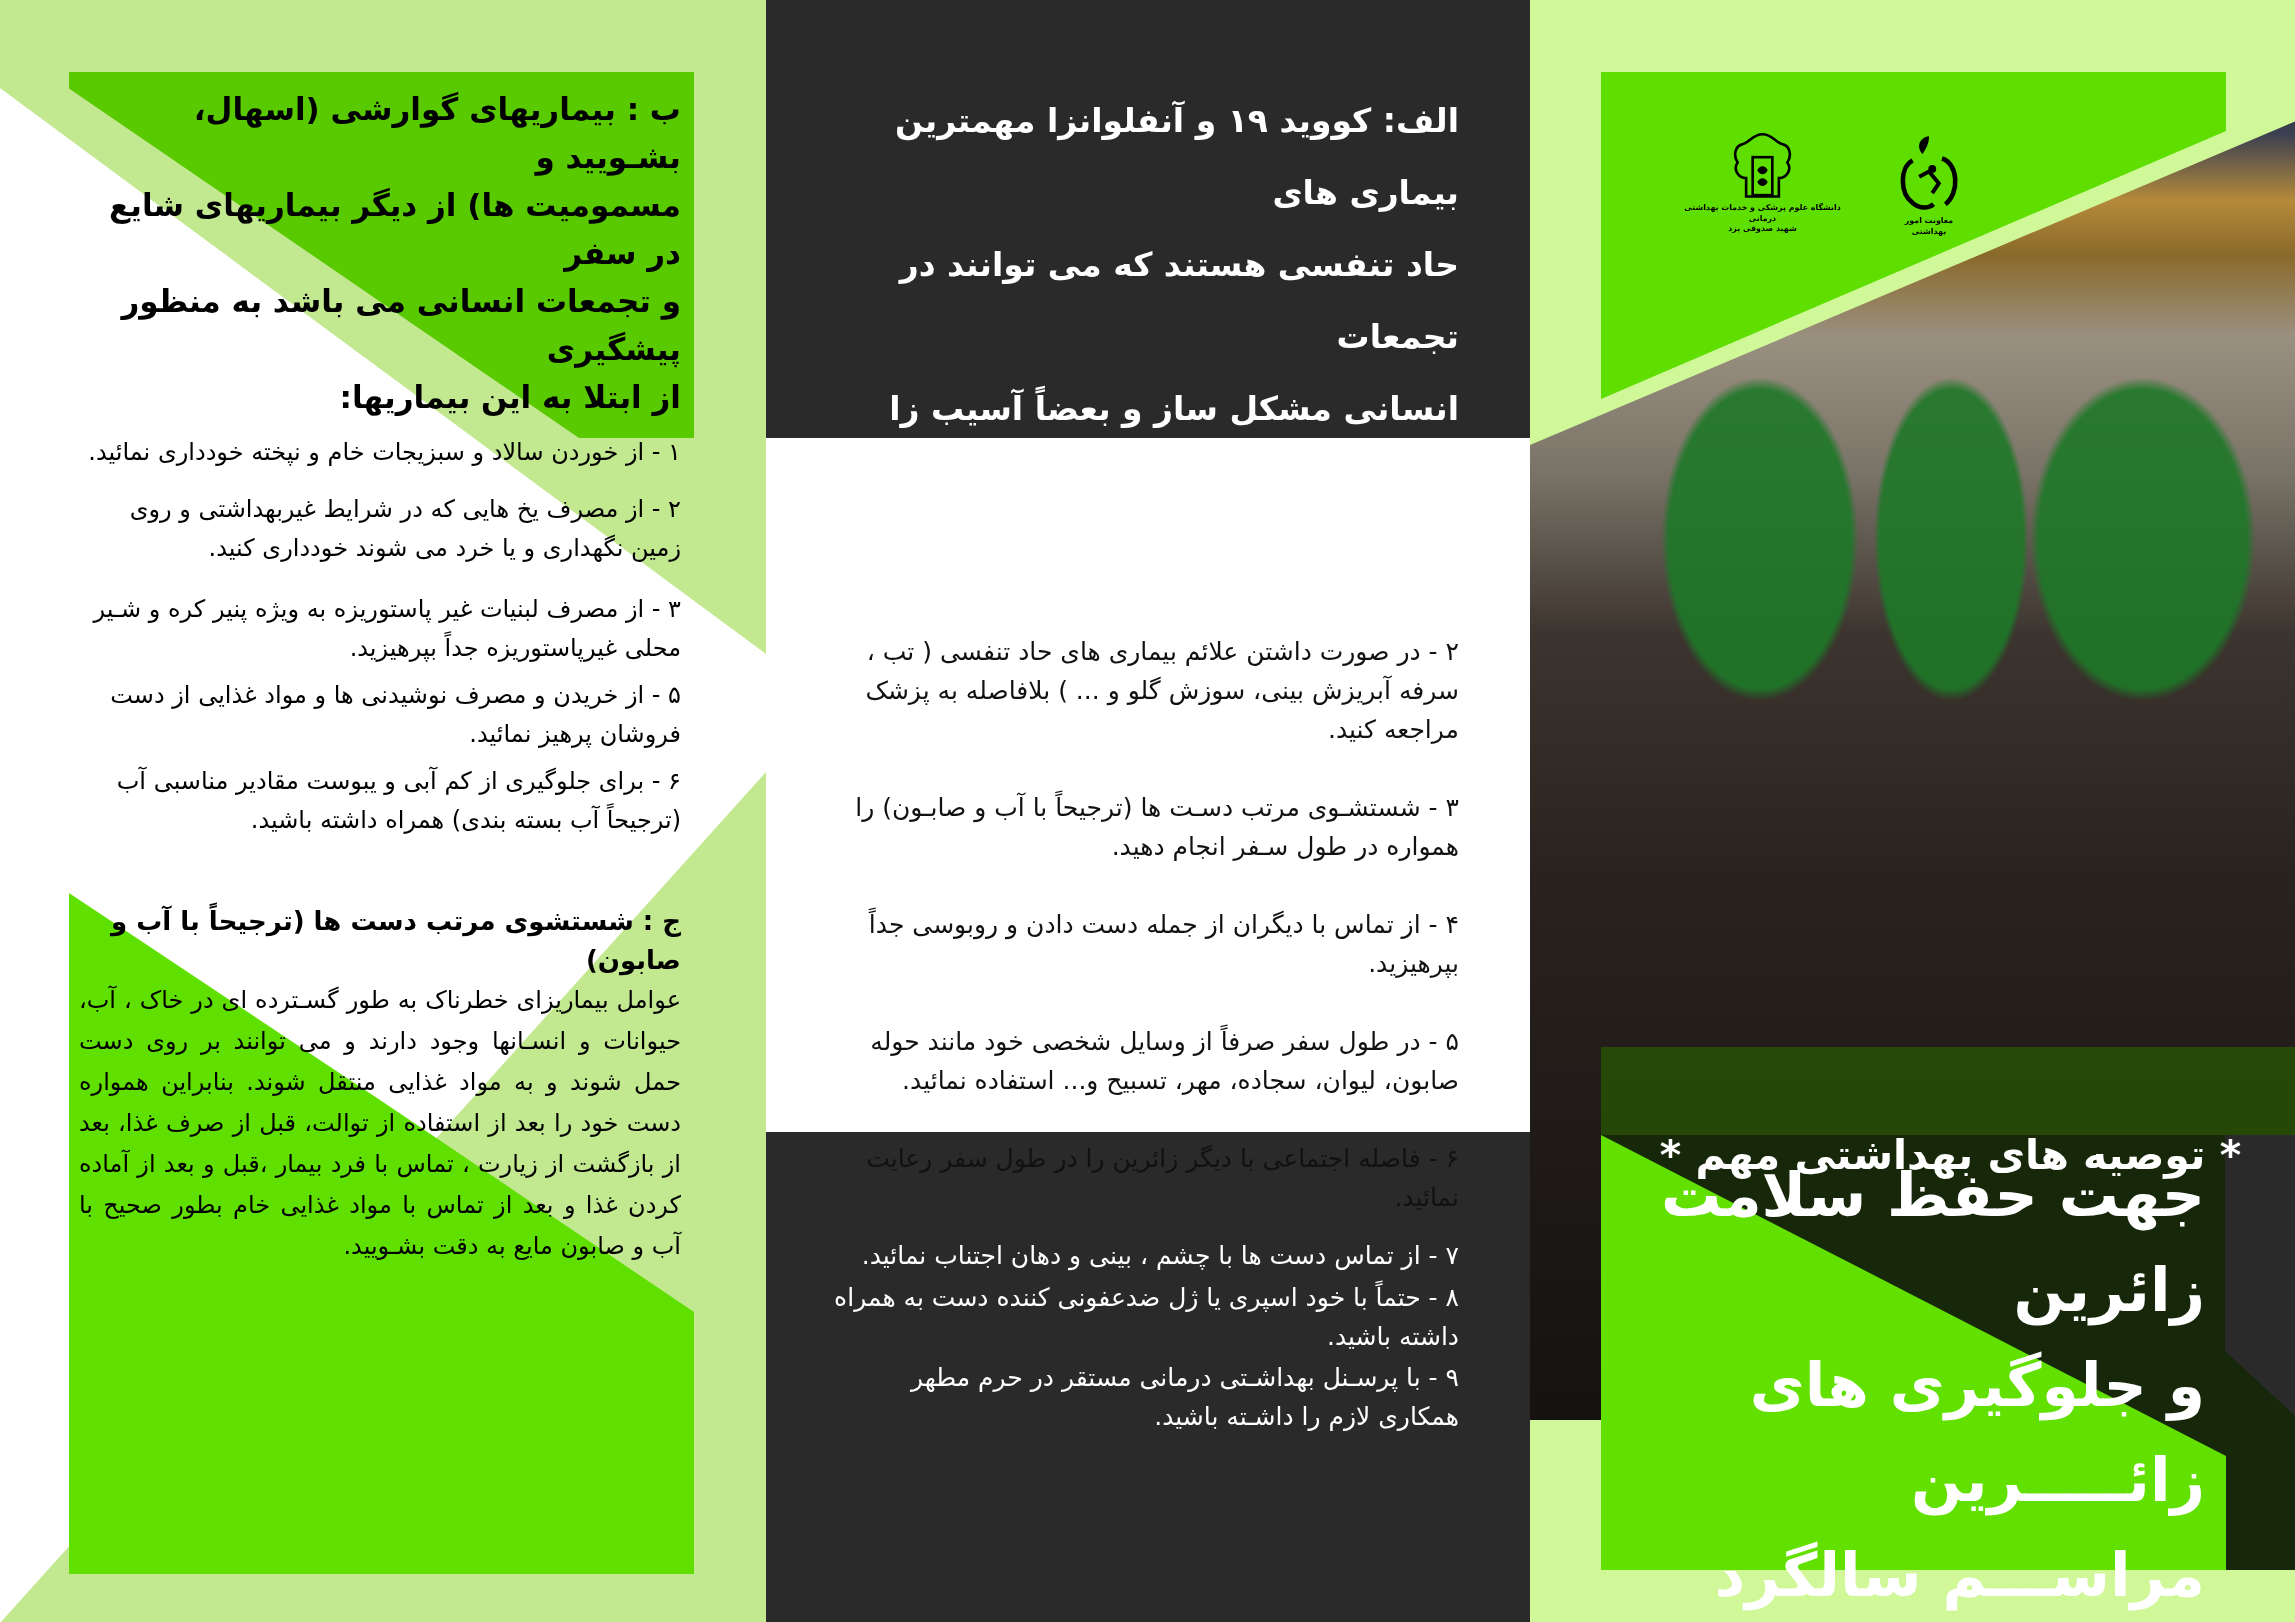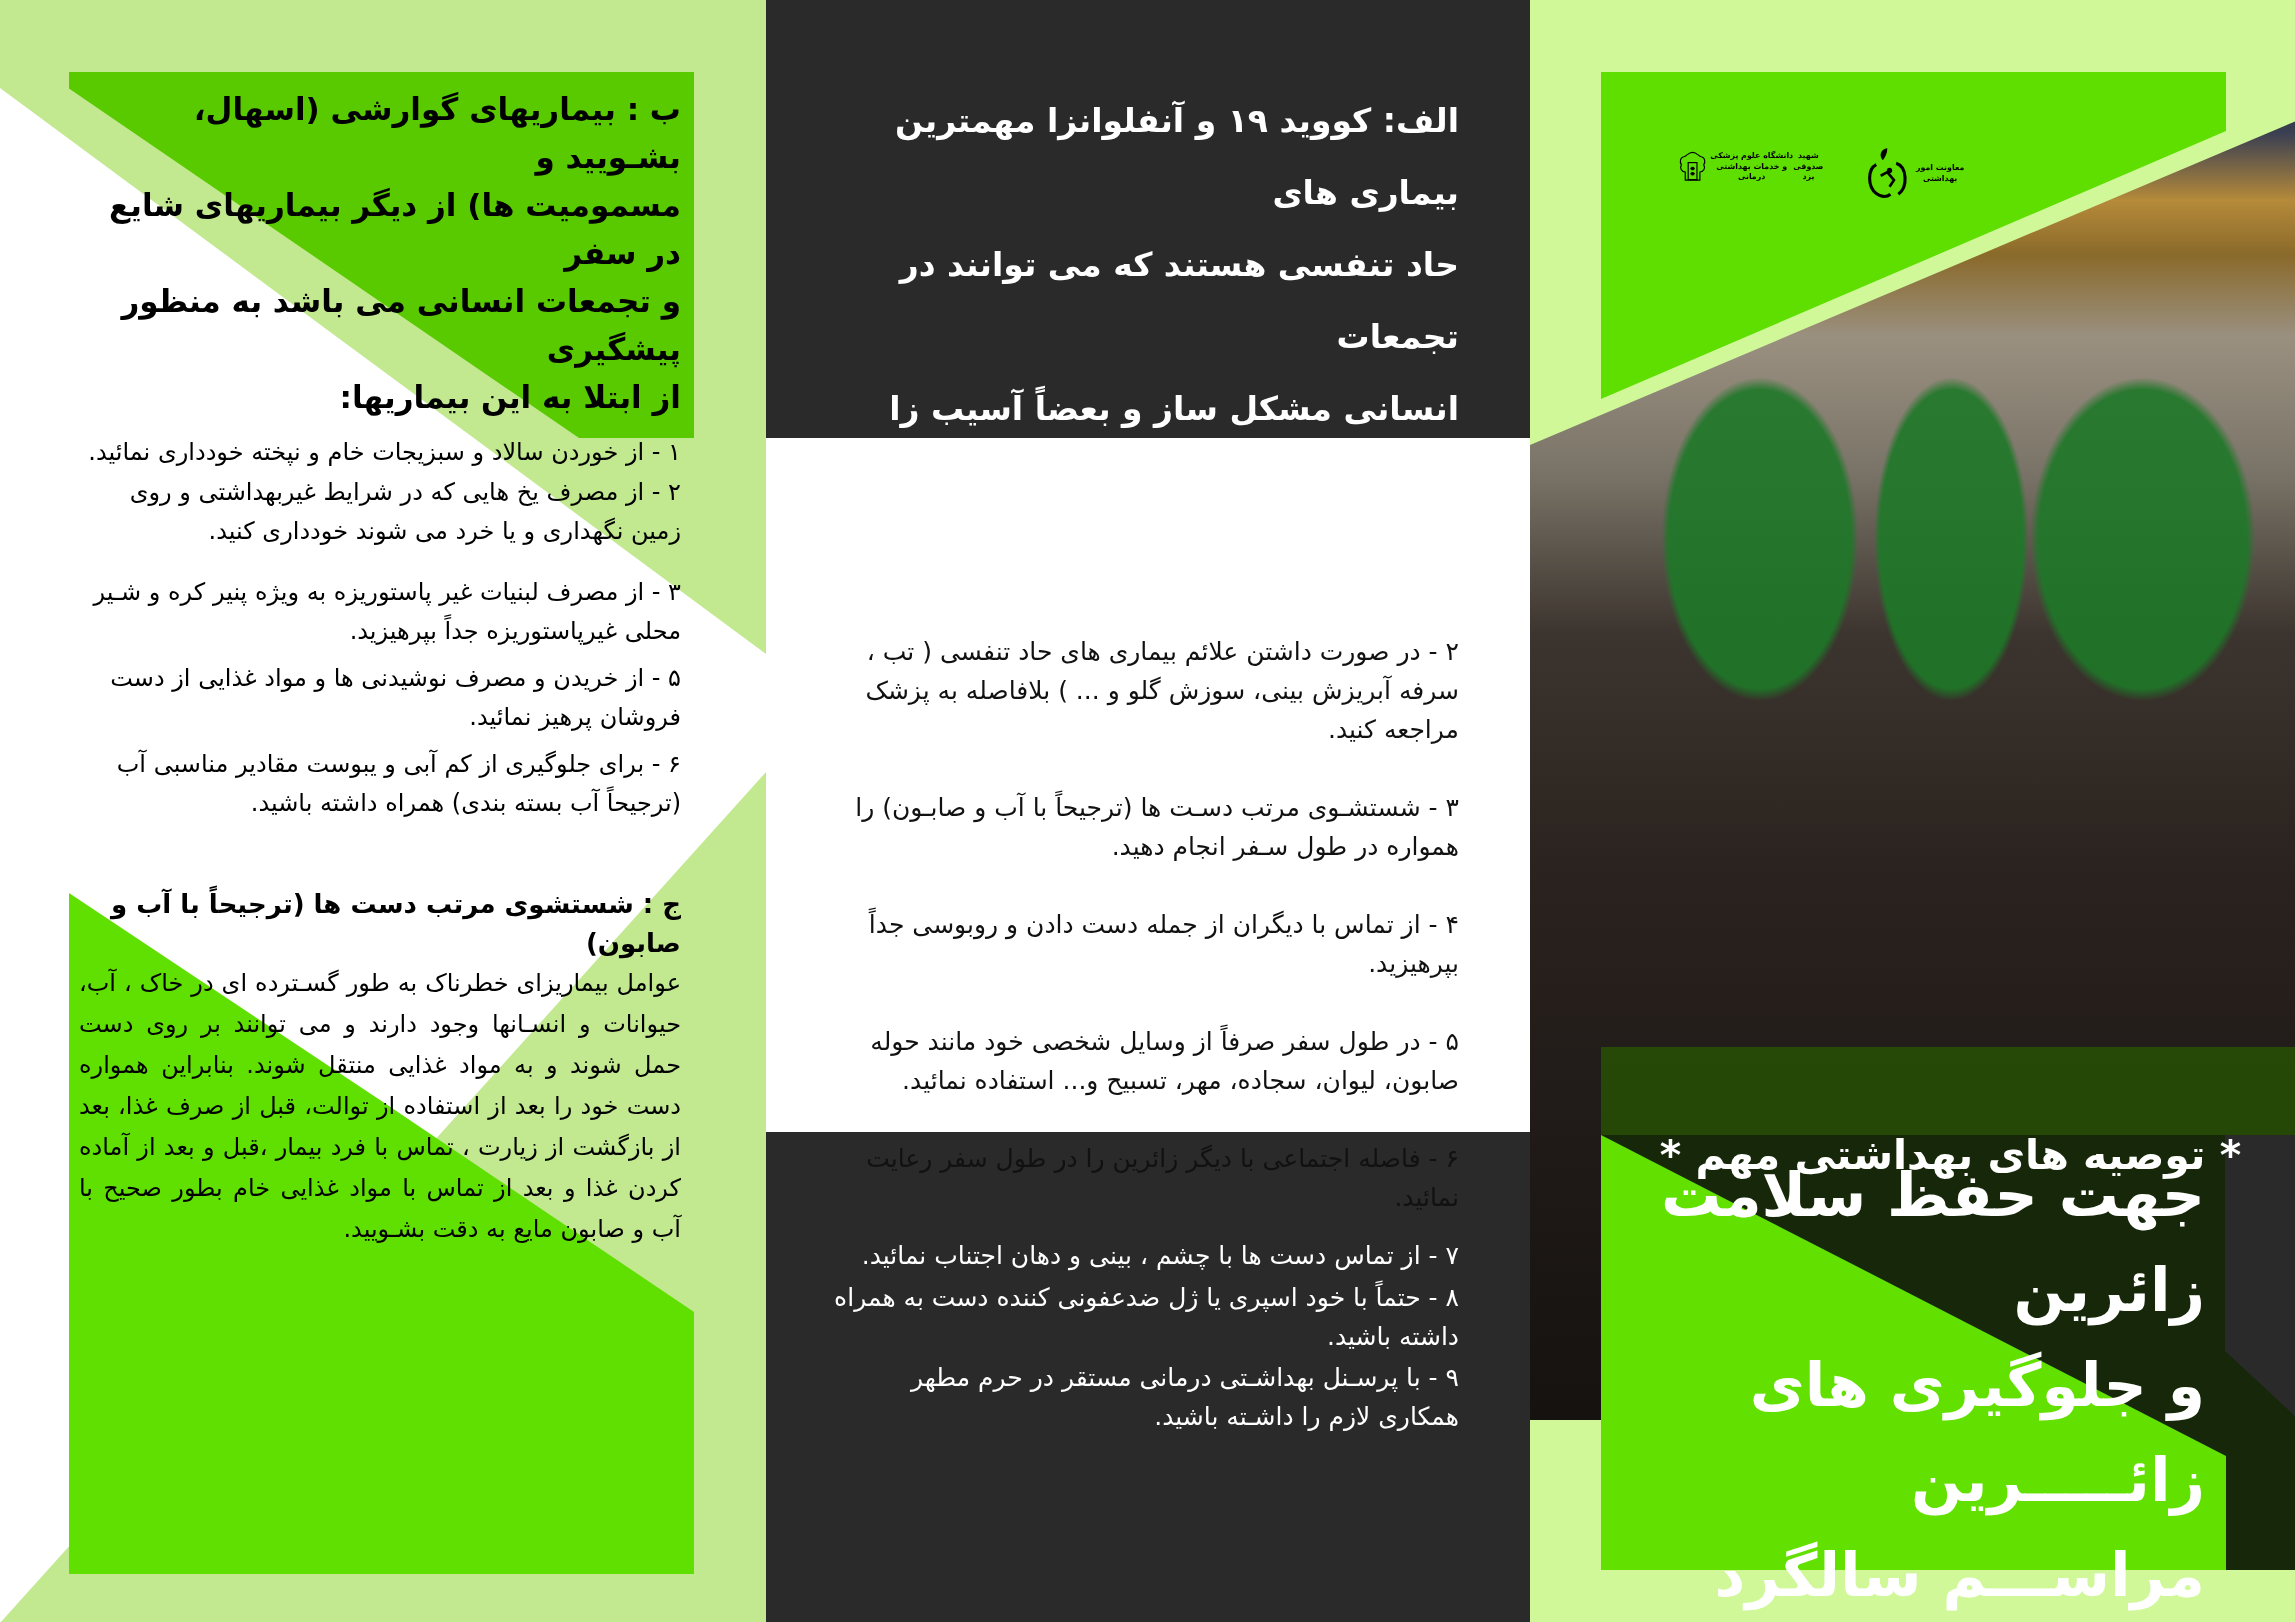--- a/index.html
+++ b/index.html
@@ -42,21 +42,21 @@
   #right-green-card-full { left: 1601px; top: 72px; width: 625px; height: 327px; background: #5edf00;
     clip-path: polygon(0 0, 625px 0, 625px 59px, 0 327px); }
   #right-overlay-band { left: 1601px; top: 1047px; width: 695px; height: 88px; background: rgba(40,90,0,0.72); }
   #right-dark-wedge { left: 1601px; top: 1135px; width: 695px; height: 435px; background: #162809; }
   #right-dark-side { left: 2225px; top: 1135px; width: 70px; height: 487px; background: #2a2a2a;
     clip-path: polygon(0 0, 70px 0, 70px 281px, 0 216px); }
   #right-green-tri { left: 1601px; top: 1135px; width: 625px; height: 435px; background: #62e000;
     clip-path: polygon(0 0, 625px 321px, 625px 435px, 0 435px); }
 
   .logos { left: 1675px; top: 131px; width: 294px; height: 137px; display: flex; gap: 39px; align-items: flex-start; }
-  .logo { display: flex; align-items: center; }
+  .logo { display: flex; flex-direction: column; align-items: center; }
   .logo-caption { font-size: 7.9px; color: #000; font-weight: bold; text-align: center; line-height: 10.5px; }
 
   #right-subtitle { left: 1610px; top: 1101px; width: 681px; font-weight: bold; color: #ffffff; font-size: 41px; line-height: 52px; text-align: center; margin-top: 28px; }
   #right-title { left: 1616px; top: 1148px; width: 589px; font-weight: bold; color: #ffffff; font-size: 60px; line-height: 95px; text-align: right; }
 </style>
 </head>
 <body>
 
 <div class="abs" id="left-bg"></div>
 <div class="abs" id="left-white-tri"></div>
@@ -65,21 +65,21 @@
 
 <div class="abs rtl" id="left-content">
   <div class="heading-bold">
     <div>ب : بیماریهای گوارشی (اسهال، بشـویید و</div>
     <div>مسمومیت ها) از دیگر بیماریهای شایع در سفر</div>
     <div>و تجمعات انسانی می باشد به منظور پیشگیری</div>
     <div>از ابتلا به این بیماریها:</div>
   </div>
   <div style="height:11.8px"></div>
   <div class="body-text">
-    <div style="margin-bottom:1px">۱ - از خوردن سالاد و سبزیجات خام و نپخته خودداری نمائید.</div>
+    <div style="margin-bottom:18px">۱ - از خوردن سالاد و سبزیجات خام و نپخته خودداری نمائید.</div>
     <div style="margin-bottom:22px">۲ - از مصرف یخ هایی که در شرایط غیربهداشتی و روی زمین نگهداری و یا خرد می شوند خودداری کنید.</div>
     <div style="margin-bottom:7.9px">۳ - از مصرف لبنیات غیر پاستوریزه به ویژه پنیر کره و شـیر محلی غیرپاستوریزه جداً بپرهیزید.</div>
     <div style="margin-bottom:7.9px">۵ - از خریدن و مصرف نوشیدنی ها و مواد غذایی از دست فروشان پرهیز نمائید.</div>
     <div>۶ - برای جلوگیری از کم آبی و یبوست مقادیر مناسبی آب (ترجیحاً آب بسته بندی) همراه داشته باشید.</div>
   </div>
   <div style="height:62px"></div>
   <div class="heading-bold" style="font-size:26px;line-height:39px">ج : شستشوی مرتب دست ها (ترجیحاً با آب و صابون)</div>
   <div class="body-text" style="line-height:41px;text-align:justify">عوامل بیماریزای خطرناک به طور گسـترده ای در خاک ، آب، حیوانات و انسـانها وجود دارند و می توانند بر روی دست حمل شوند و به مواد غذایی منتقل شوند. بنابراین همواره دست خود را بعد از استفاده از توالت، قبل از صرف غذا، بعد از بازگشت از زیارت ، تماس با فرد بیمار ،قبل و بعد از آماده کردن غذا و بعد از تماس با مواد غذایی خام بطور صحیح با آب و صابون مایع به دقت بشـویید.</div>
 </div>
 

